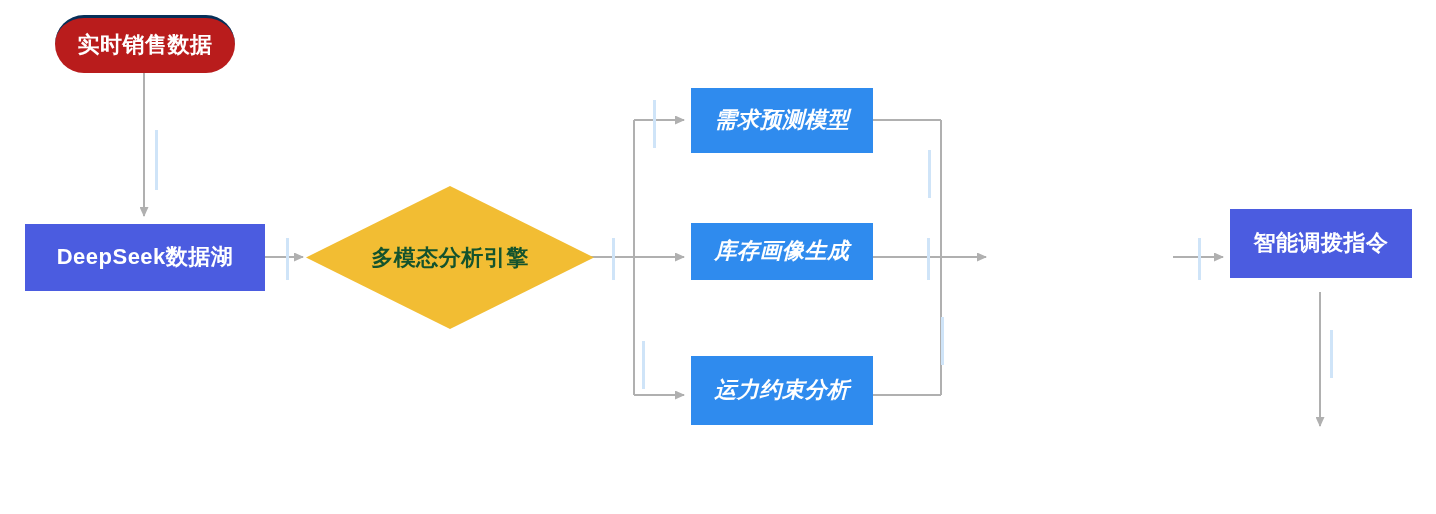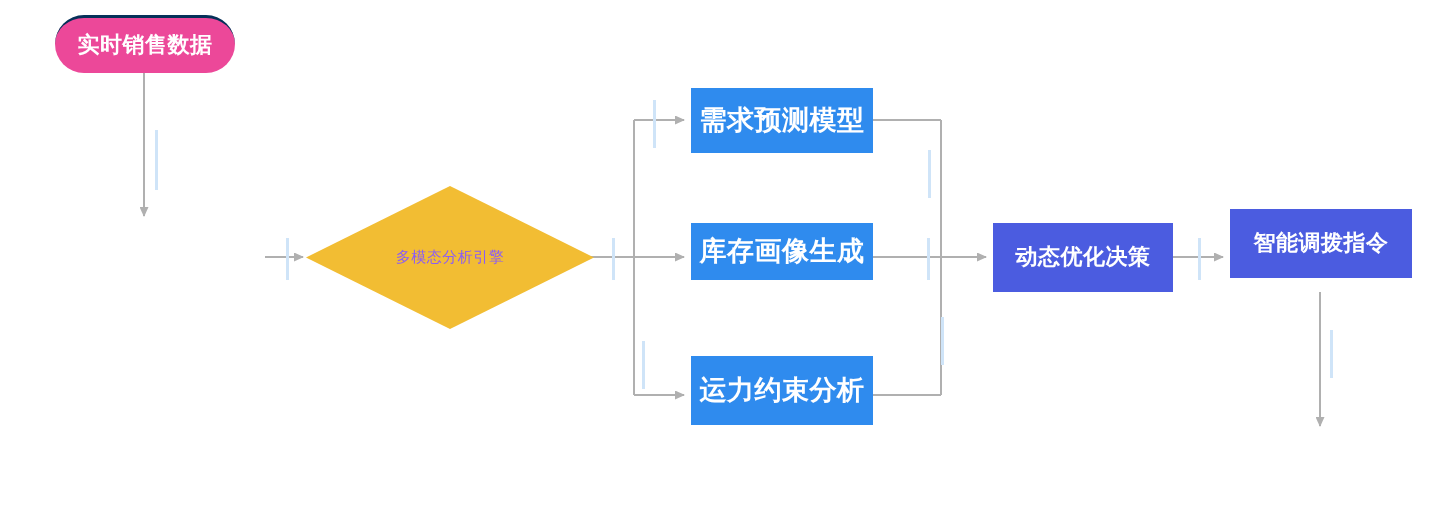--- a/index.html
+++ b/index.html
@@ -37,36 +37,37 @@
     line-height: 1.1;
     z-index: 3;
   }
   .node-label {
     display: block;
     white-space: nowrap;
   }
 
   
   .pill {
-    background: #ec4899;
+    background: #b91c1c;
     border-radius: 40px;
     border-top: 3px solid #063059;
     font-size: 22px;
   }
 
   
   .box-indigo {
     background: #4b5ce0;
     font-size: 22px;
   }
 
   
   .box-blue {
     background: #2f8bee;
-    font-size: 27px;
+    font-size: 22px;
+    font-style: italic;
   }
 
   
   .diamond-wrap {
     position: absolute;
     z-index: 3;
   }
   .diamond-shape {
     position: absolute;
     left: 0;
@@ -78,23 +79,23 @@
   }
   .diamond-label {
     position: absolute;
     left: 0;
     top: 0;
     width: 100%;
     height: 100%;
     display: flex;
     align-items: center;
     justify-content: center;
-    color: #8b5cf6;
-    font-weight: normal;
-    font-size: 15px;
+    color: #14532d;
+    font-weight: bold;
+    font-size: 22px;
     letter-spacing: 0.5px;
     white-space: nowrap;
   }
 
   
   .tick {
     position: absolute;
     background: #cfe4f8;
     z-index: 2;
   }
@@ -142,40 +143,40 @@
   <div class="tick" style="left:928px; top:150px; width:3px; height:48px;"></div>
   <div class="tick" style="left:927px; top:238px; width:3px; height:42px;"></div>
   <div class="tick" style="left:941px; top:317px; width:3px; height:48px;"></div>
   <div class="tick" style="left:1198px; top:238px; width:3px; height:42px;"></div>
   <div class="tick" style="left:1330px; top:330px; width:3px; height:48px;"></div>
 
   <div class="node pill" style="left:55px; top:15px; width:180px; height:58px;">
     <span class="node-label">实时销售数据</span>
   </div>
 
+  <div class="node box-indigo" style="left:25px; top:224px; width:240px; height:67px;">
+    <span class="node-label">DeepSeek数据湖</span>
+  </div>
 
   <div class="diamond-wrap" style="left:306px; top:186px; width:288px; height:143px;">
     <div class="diamond-shape"></div>
     <div class="diamond-label">多模态分析引擎</div>
   </div>
 
   <div class="node box-blue" style="left:691px; top:88px; width:182px; height:65px;">
     <span class="node-label">需求预测模型</span>
   </div>
 
   <div class="node box-blue" style="left:691px; top:223px; width:182px; height:57px;">
     <span class="node-label">库存画像生成</span>
   </div>
 
   <div class="node box-blue" style="left:691px; top:356px; width:182px; height:69px;">
     <span class="node-label">运力约束分析</span>
   </div>
 
-  <div class="node box-indigo" style="left:993px; top:223px; width:180px; height:69px;">
-    <span class="node-label">动态优化决策</span>
-  </div>
 
   <div class="node box-indigo" style="left:1230px; top:209px; width:182px; height:69px;">
     <span class="node-label">智能调拨指令</span>
   </div>
 
 
 </div>
 
 </body></html>

